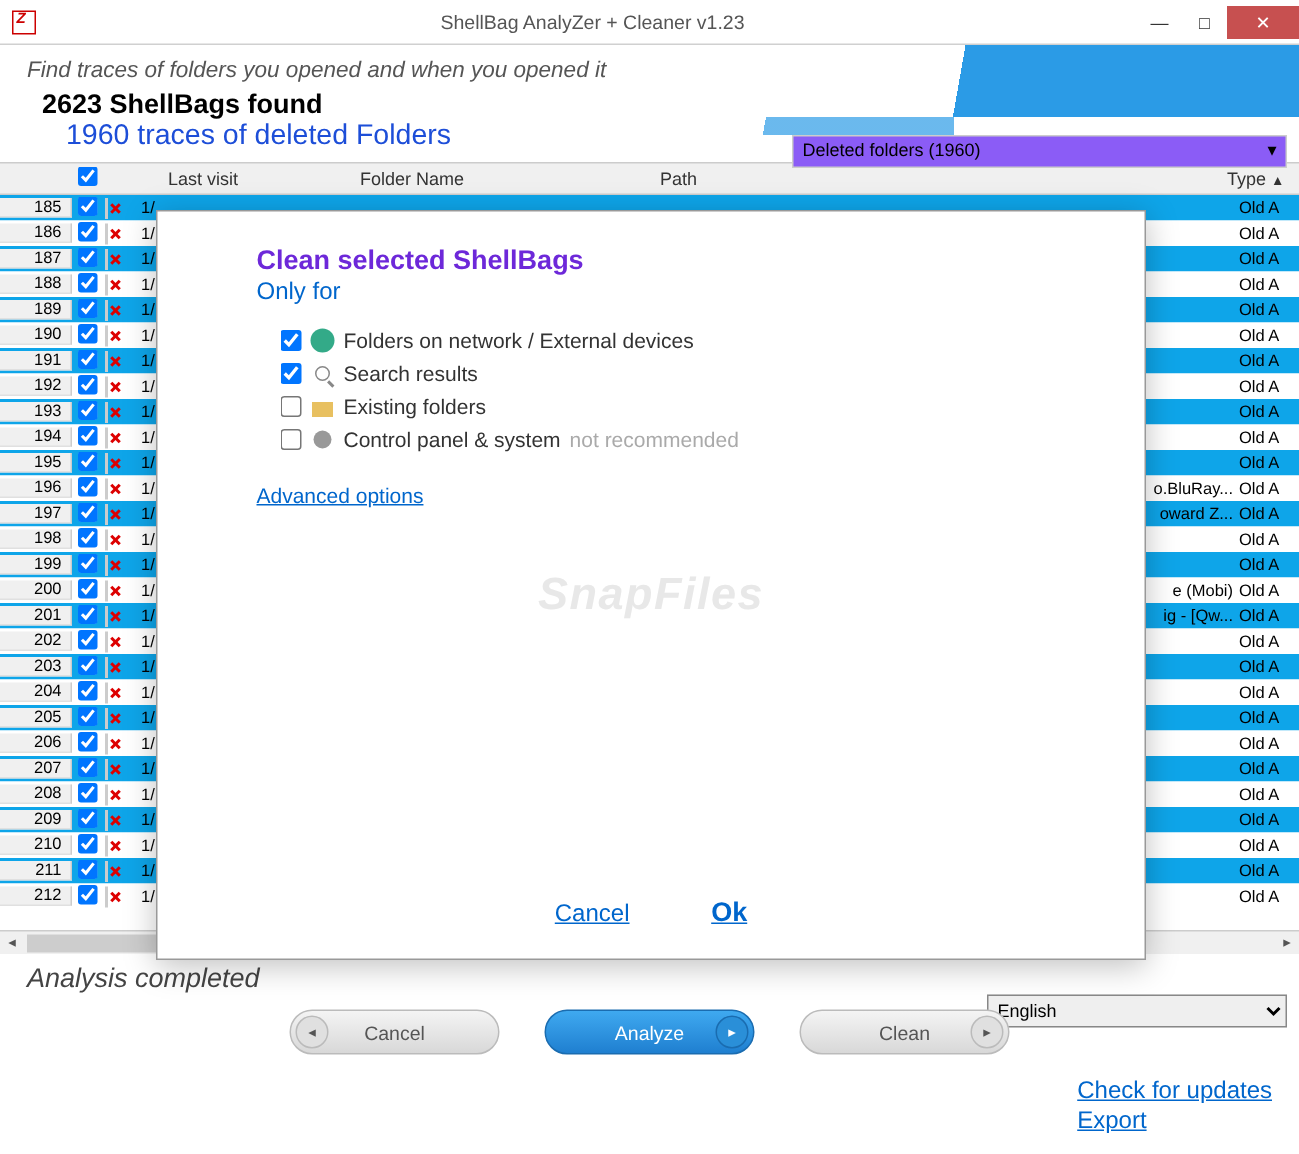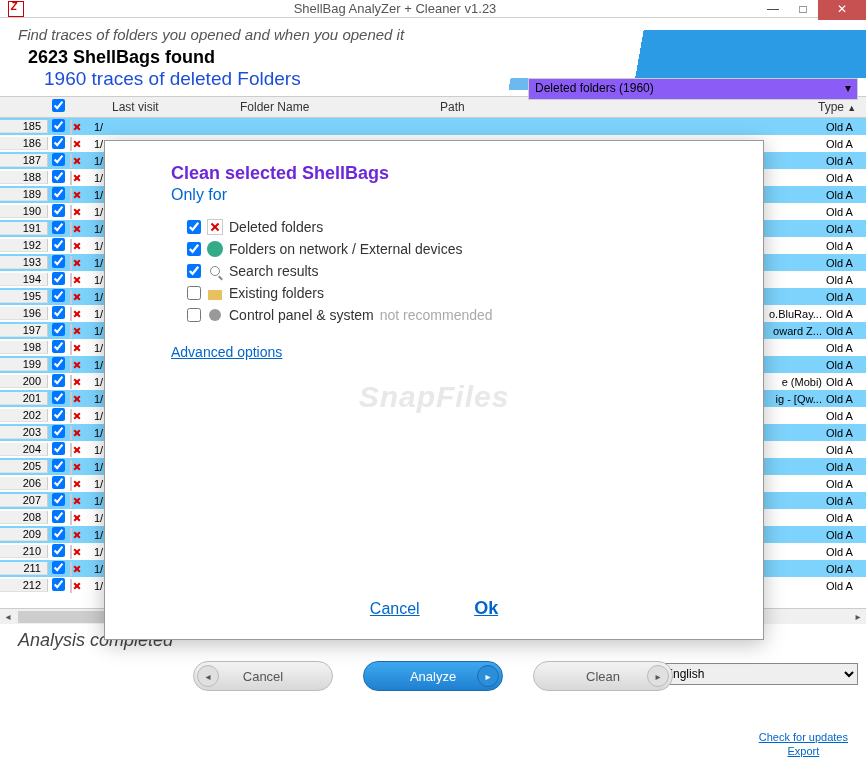--- a/index.html
+++ b/index.html
@@ -1,18 +1,18 @@
 <!DOCTYPE html>
 <html><head>
 <meta charset="utf-8">
 <style>
 * { box-sizing: border-box; margin: 0; padding: 0; font-family: "Segoe UI", Tahoma, sans-serif; }
 body { background: #fff; width: 866px; height: 769px; overflow: hidden; position: relative; }
 
-.titlebar { height: 18px; background: #fff; border-bottom: 1px solid #d0d0d0; display: flex; align-items: center; position: relative; }
+.titlebar { height: 30px; background: #fff; border-bottom: 1px solid #d0d0d0; display: flex; align-items: center; position: relative; }
 .titlebar-icon { width: 16px; height: 16px; margin: 0 8px; background: #fff; border: 1px solid #c00; position: relative; }
 .titlebar-icon::after { content: "Z"; color: #c00; font-size: 10px; font-style: italic; font-weight: bold; position: absolute; top: -1px; left: 2px; }
 .titlebar-text { flex: 1; text-align: center; font-size: 13px; color: #555; }
 .titlebar-btns { display: flex; }
 .titlebar-btn { width: 30px; height: 22px; display: flex; align-items: center; justify-content: center; font-size: 12px; color: #333; }
 .titlebar-btn.close { background: #c75050; color: #fff; width: 48px; }
 
 .header { padding: 8px 18px 2px; position: relative; }
 .tagline { font-style: italic; color: #555; font-size: 15px; }
 .found { font-size: 18px; font-weight: bold; margin-top: 4px; margin-left: 10px; }
@@ -23,21 +23,21 @@
 .col-idx { width: 48px; }
 .col-chk { width: 20px; text-align: center; }
 .col-del { width: 22px; }
 .col-visit { width: 130px; padding-left: 2px; margin-left: 20px; }
 .col-name { width: 200px; }
 .col-path { flex: 1; }
 .col-type { width: 48px; text-align: left; }
 
 .rows { height: 490px; overflow: hidden; position: relative; }
 .row { height: 17px; display: flex; align-items: center; font-size: 11px; }
-.row.odd { background: #7dd3fc; }
+.row.odd { background: #0ea5e9; }
 .row.even { background: #fff; }
 .row .col-idx { text-align: right; padding-right: 6px; background: #f0f0f0; border-right: 1px solid #ccc; border-bottom: 1px solid #e0e0e0; }
 .row input[type=checkbox] { width: 13px; height: 13px; }
 .row .x-icon { width: 14px; height: 14px; background: #fff; border: 1px solid #ccc; position: relative; margin-left: 2px; }
 .row .x-icon::before, .row .x-icon::after { content: ""; position: absolute; left: 2px; top: 5px; width: 8px; height: 2px; background: #d00; }
 .row .x-icon::before { transform: rotate(45deg); }
 .row .x-icon::after { transform: rotate(-45deg); }
 .row .date { padding-left: 4px; flex: 0 0 30px; overflow: hidden; white-space: nowrap; }
 .row .tail { margin-left: auto; padding-right: 4px; white-space: nowrap; }
 .row .type { width: 40px; text-align: left; overflow: hidden; white-space: nowrap; }
@@ -51,21 +51,21 @@
 .footer { padding: 6px 18px; }
 .status { font-size: 18px; font-style: italic; color: #444; }
 .lang { position: absolute; right: 8px; bottom: 84px; width: 200px; height: 22px; border: 1px solid #888; font-size: 12px; padding: 2px; }
 .btn-row { display: flex; justify-content: center; gap: 30px; margin-top: 10px; }
 .pill { width: 140px; height: 30px; border-radius: 15px; background: linear-gradient(#f4f4f4,#d8d8d8); border: 1px solid #bbb; display: flex; align-items: center; justify-content: center; font-size: 13px; color: #555; position: relative; }
 .pill .circ { position: absolute; width: 22px; height: 22px; border-radius: 50%; background: #e0e0e0; border: 1px solid #bbb; display: flex; align-items: center; justify-content: center; font-size: 10px; }
 .pill .circ.l { left: 3px; }
 .pill .circ.r { right: 3px; }
 .pill.primary { background: linear-gradient(#3fa9f0,#1f7fd0); color: #fff; border-color: #1a6cb0; }
 .pill.primary .circ { background: #2a8fd8; border-color: #1a6cb0; color: #fff; }
-.links { position: absolute; right: 18px; bottom: 12px; text-align: center; font-size: 11px; }
+.links { position: absolute; right: 18px; bottom: 12px; text-align: left; font-size: 16px; }
 .links a { color: #0066cc; text-decoration: underline; display: block; margin-top: 2px; cursor: pointer; }
 
 .dialog { position: absolute; left: 104px; top: 140px; width: 660px; height: 500px; background: #fff; border: 1px solid #999; box-shadow: 0 4px 20px rgba(0,0,0,0.25); padding: 22px 30px; }
 .dlg-title { color: #6d28d9; font-size: 18px; font-weight: 600; margin-left: 36px; }
 .dlg-sub { color: #0066cc; font-size: 16px; margin-left: 36px; margin-top: 2px; }
 .dlg-opts { margin-left: 52px; margin-top: 12px; }
 .dlg-opt { display: flex; align-items: center; gap: 6px; font-size: 14px; color: #333; height: 22px; }
 .dlg-opt input { width: 14px; height: 14px; }
 .dlg-opt .ico { width: 16px; height: 16px; display: inline-flex; align-items: center; justify-content: center; font-size: 12px; }
 .ico-del { border: 1px solid #ccc; position: relative; }
@@ -379,25 +379,20 @@
     <a>Export</a>
   </div>
 </div>
 
 <div class="dialog">
   <div class="dlg-title">Clean selected ShellBags</div>
   <div class="dlg-sub">Only for</div>
   <div class="dlg-opts">
     <div class="dlg-opt">
         <input type="checkbox" checked="" style="">
-        <span class="ico ico-del"></span>
-        <span>Deleted folders</span>
-      </div>
-    <div class="dlg-opt">
-        <input type="checkbox" checked="" style="">
         <span class="ico ico-net"></span>
         <span>Folders on network / External devices</span>
       </div>
     <div class="dlg-opt">
         <input type="checkbox" checked="" style="">
         <span class="ico">
           <span class="ico-search"></span>
         </span>
         <span>Search results</span>
       </div>

